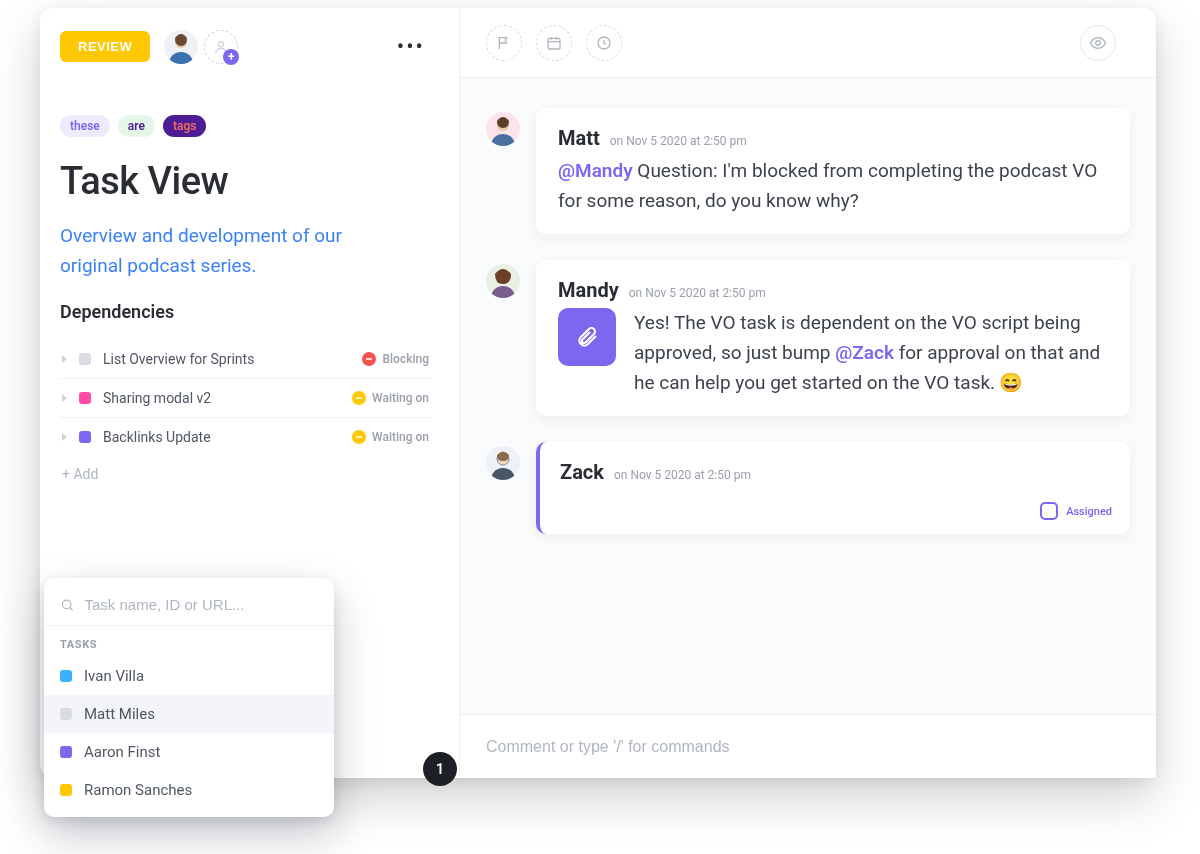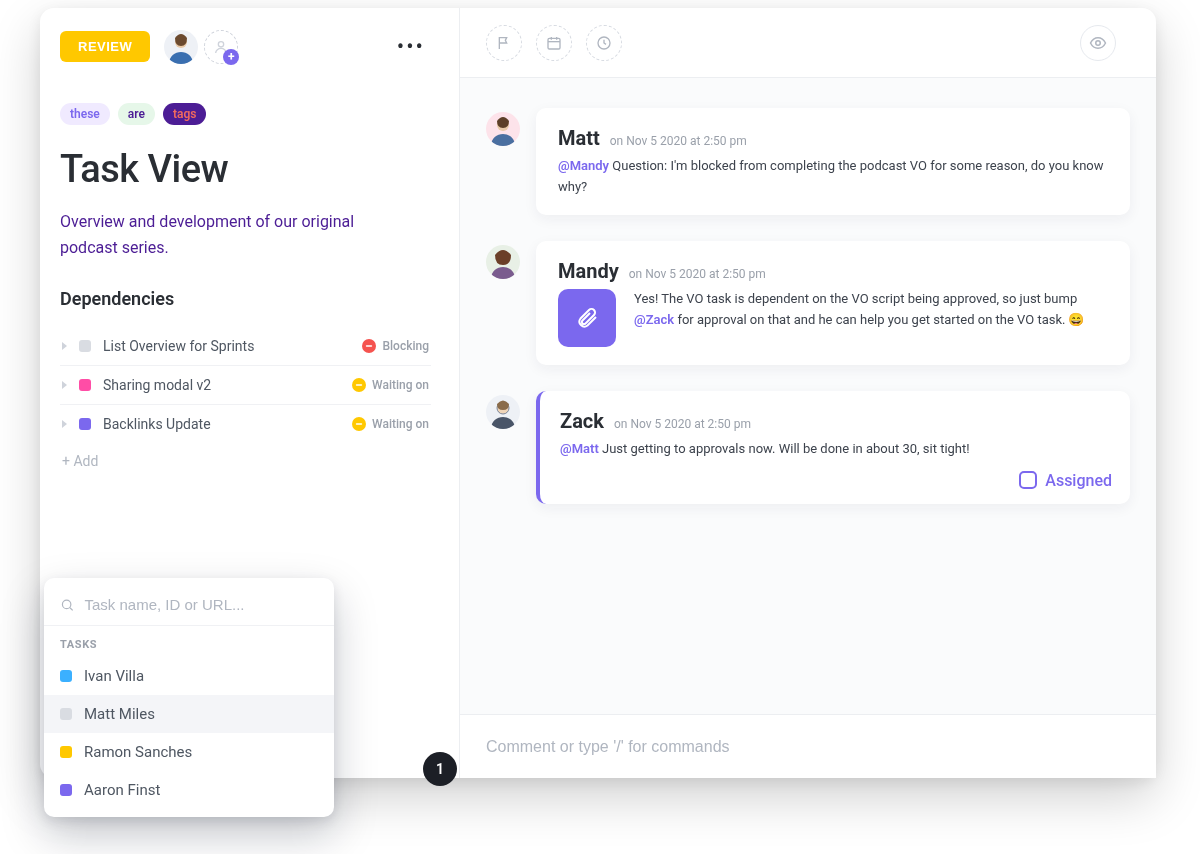--- a/index.html
+++ b/index.html
@@ -23,21 +23,21 @@
   }
   
   .left {
     width: 420px;
     border-right: 1px solid #eceef1;
     padding: 20px 28px 20px 20px;
     position: relative;
   }
   .left-header {
     display: flex; align-items: center; gap: 14px;
-    margin-bottom: 38px;
+    margin-bottom: 50px;
   }
   .review-btn {
     background: #ffc800;
     color: #fff;
     font-weight: 700;
     letter-spacing: 0.5px;
     font-size: 13px;
     padding: 8px 18px;
     border-radius: 6px;
     border: none;
@@ -76,22 +76,22 @@
     padding: 4px 10px; border-radius: 12px;
   }
   .tag-purple { background: #f0eaff; color: #7b68ee; }
   .tag-green  { background: #e6f7e9; color: #4c1d95; }
   .tag-red    { background: #4c1d95; color: #f16a5e; }
   .task-title {
     font-size: 38px; font-weight: 500; color: #2a2e34;
     margin-bottom: 18px; letter-spacing: -0.5px;
   }
   .task-desc {
-    font-size: 16px; color: #4c1d95; line-height: 1.6;
-    margin-bottom: 28px; max-width: 340px;
+    font-size: 19px; color: #3b82f6; line-height: 1.6;
+    margin-bottom: 19px; max-width: 340px;
   }
   .section-title {
     font-size: 18px; font-weight: 600; color: #2a2e34;
     margin-bottom: 18px;
   }
   .dep-row {
     display: flex; align-items: center; gap: 12px;
     padding: 11px 2px;
     border-bottom: 1px solid #f0f1f4;
     font-size: 14px; color: #4f5762;
@@ -206,35 +206,35 @@
     flex: 1;
     position: relative;
   }
   .comment-bubble.accent { border-left: 4px solid #7b68ee; padding-left: 20px; }
   .comment-head {
     display: flex; align-items: baseline; gap: 10px;
     margin-bottom: 6px;
   }
   .comment-author { font-weight: 700; font-size: 20px; color: #2a2e34; }
   .comment-time { font-size: 12px; color: #9aa0aa; }
-  .comment-body { font-size: 13px; color: #3d434d; line-height: 1.58; }
+  .comment-body { font-size: 19px; color: #3d434d; line-height: 1.58; }
   .mention { color: #7b68ee; font-weight: 600; }
   .attach-block {
     display: flex; gap: 18px; align-items: flex-start;
   }
   .attach-icon {
     width: 58px; height: 58px; border-radius: 10px;
     background: #7b68ee;
     display: flex; align-items: center; justify-content: center;
     flex-shrink: 0;
   }
   .assigned-chip {
     position: absolute; right: 18px; bottom: 14px;
     display: flex; align-items: center; gap: 8px;
-    color: #7b68ee; font-size: 16px; font-weight: 500;
+    color: #7b68ee; font-size: 11px; font-weight: 500;
   }
   .assigned-chip .box {
     width: 18px; height: 18px; border: 2px solid #7b68ee; border-radius: 5px;
   }
   .composer {
     border-top: 1px solid #eceef1;
     padding: 22px 26px;
     background: #fff;
   }
   .composer input {
@@ -340,26 +340,26 @@
       <div class="popover-label">TASKS</div>
       <div class="pop-item">
         <span class="dot dot-blue"></span>
         <span>Ivan Villa</span>
       </div>
       <div class="pop-item selected">
         <span class="dot dot-gray"></span>
         <span>Matt Miles</span>
       </div>
       <div class="pop-item">
+        <span class="dot dot-purple"></span>
+        <span>Aaron Finst</span>
+      </div>
+      <div class="pop-item">
         <span class="dot dot-yellow"></span>
         <span>Ramon Sanches</span>
-      </div>
-      <div class="pop-item">
-        <span class="dot dot-purple"></span>
-        <span>Aaron Finst</span>
       </div>
     </div>
 
   </div>
 
   <div class="right">
 
     <div class="right-header">
       <span class="icon-circle">
         <svg width="16" height="16" viewBox="0 0 24 24" fill="none" stroke="#b0b6c0" stroke-width="2">
@@ -442,23 +442,20 @@
               <path d="M5 34c0-8 6-12 12-12s12 4 12 12" fill="#4a5568"></path>
               <circle cx="17" cy="13" r="6" fill="none" stroke="#7a8599" stroke-width="1"></circle>
               <path d="M11 9q6 -7 12 0q0 6 -6 6q-6 0 -6 -6" fill="#8a6b4a"></path>
             </svg>
         </span>
         <div class="comment-bubble accent" style="padding-bottom:44px">
           <div class="comment-head">
             <span class="comment-author">Zack</span>
             <span class="comment-time">on Nov 5 2020 at 2:50 pm</span>
           </div>
-          <div class="comment-body">
-            <span class="mention">@Matt</span><span> Just getting to approvals now. Will be done in about 30, sit tight!</span>
-          </div>
           <div class="assigned-chip">
             <span class="box"></span>
             <span>Assigned</span>
           </div>
         </div>
       </div>
 
     </div>
 
     <div class="composer">

